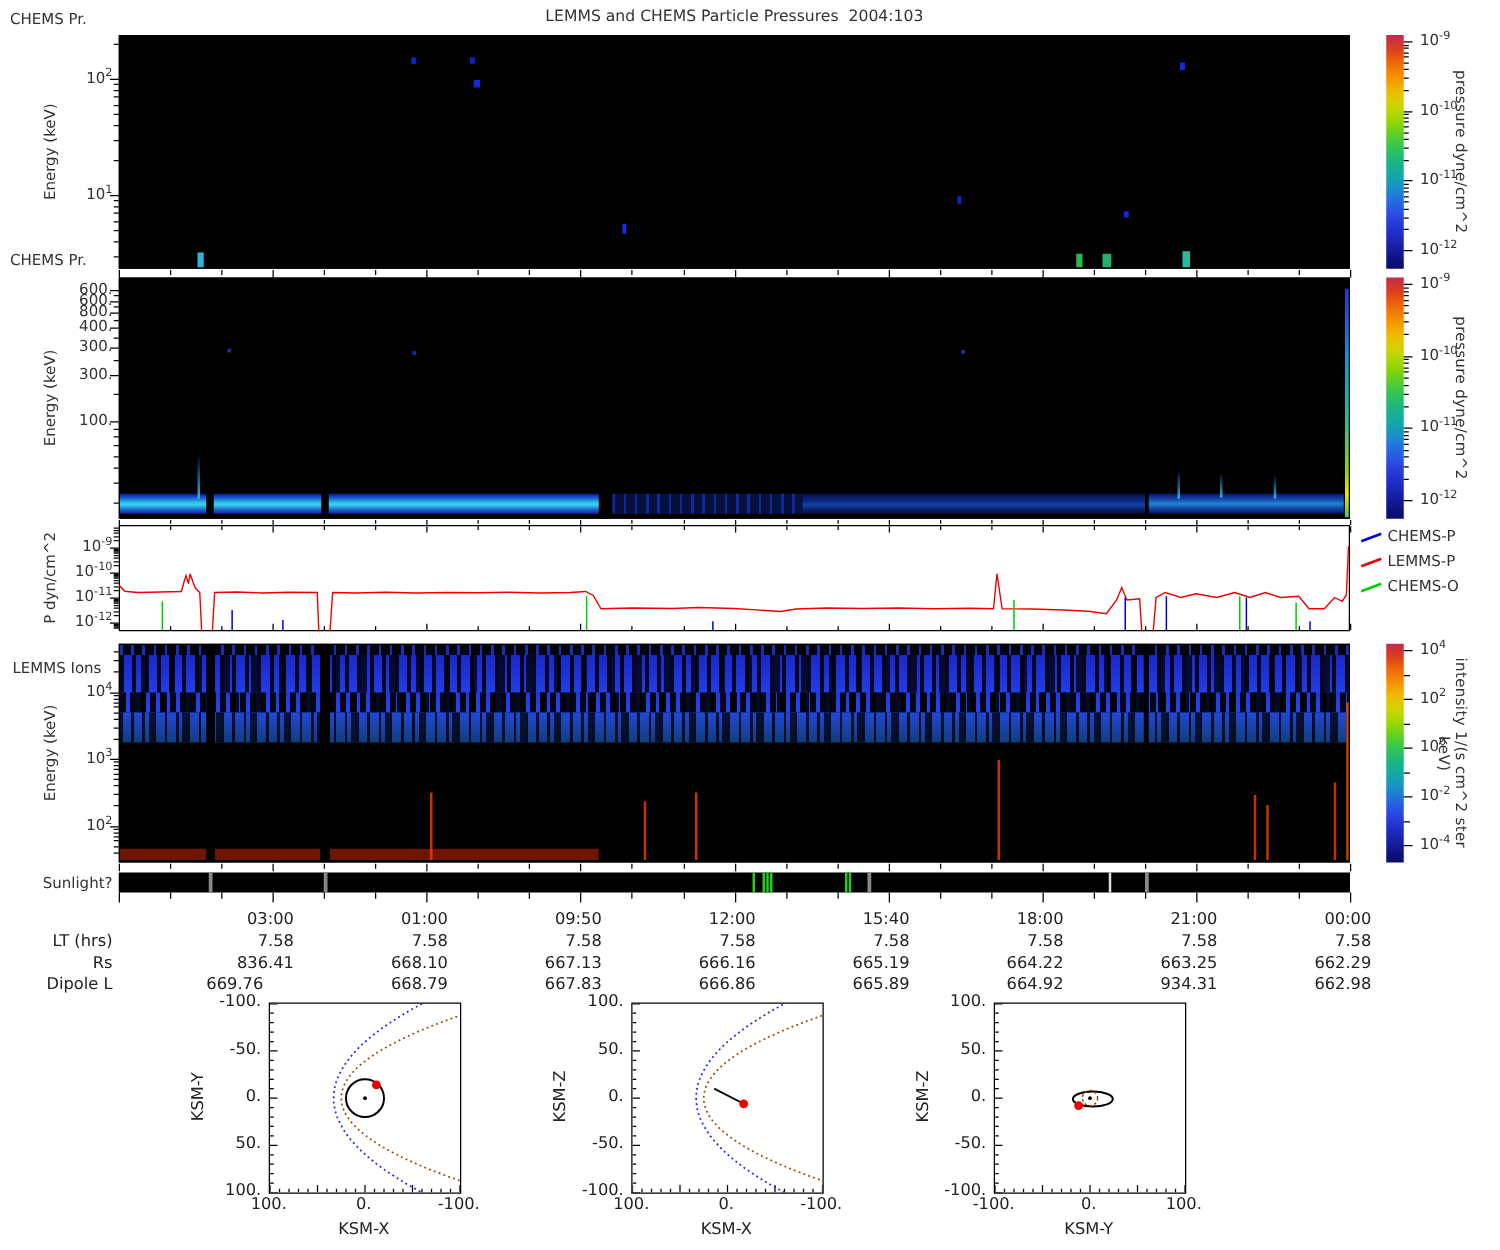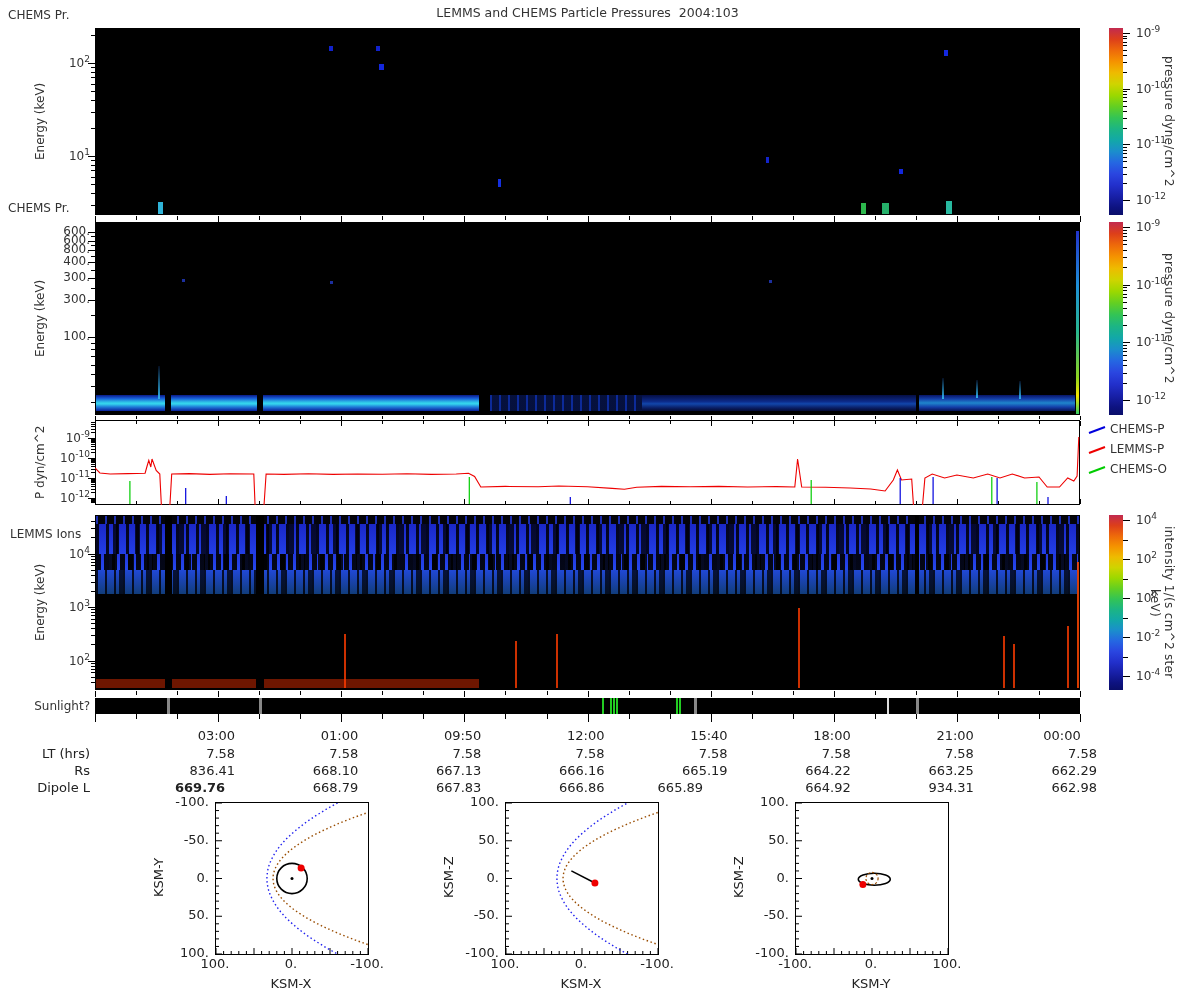--- a/index.html
+++ b/index.html
@@ -470,45 +470,45 @@
       <line x1="1" y1="10" x2="17" y2="4" stroke="#00cc00" stroke-width="2"></line>
     </svg>
     <div style="position: absolute; left: 1110px; top: 462px; font-size: 12px; color: rgb(51, 51, 51); white-space: nowrap;">CHEMS-O</div>
     <div style="position: absolute; left: 165.1px; top: 728px; width: 70px; text-align: right; font-size: 13px; color: rgb(34, 34, 34);">03:00</div>
     <div style="position: absolute; left: 288.3px; top: 728px; width: 70px; text-align: right; font-size: 13px; color: rgb(34, 34, 34);">01:00</div>
     <div style="position: absolute; left: 411.4px; top: 728px; width: 70px; text-align: right; font-size: 13px; color: rgb(34, 34, 34);">09:50</div>
     <div style="position: absolute; left: 534.5px; top: 728px; width: 70px; text-align: right; font-size: 13px; color: rgb(34, 34, 34);">12:00</div>
     <div style="position: absolute; left: 657.6px; top: 728px; width: 70px; text-align: right; font-size: 13px; color: rgb(34, 34, 34);">15:40</div>
     <div style="position: absolute; left: 780.8px; top: 728px; width: 70px; text-align: right; font-size: 13px; color: rgb(34, 34, 34);">18:00</div>
     <div style="position: absolute; left: 903.9px; top: 728px; width: 70px; text-align: right; font-size: 13px; color: rgb(34, 34, 34);">21:00</div>
-    <div style="position: absolute; left: 1027px; top: 728px; width: 70px; text-align: center; font-size: 13px; color: rgb(34, 34, 34);">00:00</div>
+    <div style="position: absolute; left: 1027px; top: 728px; width: 70px; text-align: right; font-size: 13px; color: rgb(34, 34, 34);">00:00</div>
     <div style="position: absolute; left: 10px; top: 746px; width: 80px; text-align: right; font-size: 13px; color: rgb(34, 34, 34);">LT (hrs)</div>
     <div style="position: absolute; left: 165.1px; top: 746px; width: 70px; text-align: right; font-size: 13px; color: rgb(34, 34, 34);">7.58</div>
     <div style="position: absolute; left: 288.3px; top: 746px; width: 70px; text-align: right; font-size: 13px; color: rgb(34, 34, 34);">7.58</div>
     <div style="position: absolute; left: 411.4px; top: 746px; width: 70px; text-align: right; font-size: 13px; color: rgb(34, 34, 34);">7.58</div>
     <div style="position: absolute; left: 534.5px; top: 746px; width: 70px; text-align: right; font-size: 13px; color: rgb(34, 34, 34);">7.58</div>
     <div style="position: absolute; left: 657.6px; top: 746px; width: 70px; text-align: right; font-size: 13px; color: rgb(34, 34, 34);">7.58</div>
     <div style="position: absolute; left: 780.8px; top: 746px; width: 70px; text-align: right; font-size: 13px; color: rgb(34, 34, 34);">7.58</div>
     <div style="position: absolute; left: 903.9px; top: 746px; width: 70px; text-align: right; font-size: 13px; color: rgb(34, 34, 34);">7.58</div>
     <div style="position: absolute; left: 1027px; top: 746px; width: 70px; text-align: right; font-size: 13px; color: rgb(34, 34, 34);">7.58</div>
     <div style="position: absolute; left: 10px; top: 763px; width: 80px; text-align: right; font-size: 13px; color: rgb(34, 34, 34);">Rs</div>
     <div style="position: absolute; left: 165.1px; top: 763px; width: 70px; text-align: right; font-size: 13px; color: rgb(34, 34, 34);">836.41</div>
     <div style="position: absolute; left: 288.3px; top: 763px; width: 70px; text-align: right; font-size: 13px; color: rgb(34, 34, 34);">668.10</div>
     <div style="position: absolute; left: 411.4px; top: 763px; width: 70px; text-align: right; font-size: 13px; color: rgb(34, 34, 34);">667.13</div>
     <div style="position: absolute; left: 534.5px; top: 763px; width: 70px; text-align: right; font-size: 13px; color: rgb(34, 34, 34);">666.16</div>
     <div style="position: absolute; left: 657.6px; top: 763px; width: 70px; text-align: right; font-size: 13px; color: rgb(34, 34, 34);">665.19</div>
     <div style="position: absolute; left: 780.8px; top: 763px; width: 70px; text-align: right; font-size: 13px; color: rgb(34, 34, 34);">664.22</div>
     <div style="position: absolute; left: 903.9px; top: 763px; width: 70px; text-align: right; font-size: 13px; color: rgb(34, 34, 34);">663.25</div>
     <div style="position: absolute; left: 1027px; top: 763px; width: 70px; text-align: right; font-size: 13px; color: rgb(34, 34, 34);">662.29</div>
     <div style="position: absolute; left: 10px; top: 780px; width: 80px; text-align: right; font-size: 13px; color: rgb(34, 34, 34);">Dipole L</div>
-    <div style="position: absolute; left: 165.1px; top: 780px; width: 70px; text-align: center; font-size: 13px; color: rgb(34, 34, 34); font-weight: bold;">669.76</div>
+    <div style="position: absolute; left: 165.1px; top: 780px; width: 70px; text-align: left; font-size: 13px; color: rgb(34, 34, 34);">669.76</div>
     <div style="position: absolute; left: 288.3px; top: 780px; width: 70px; text-align: right; font-size: 13px; color: rgb(34, 34, 34);">668.79</div>
     <div style="position: absolute; left: 411.4px; top: 780px; width: 70px; text-align: right; font-size: 13px; color: rgb(34, 34, 34);">667.83</div>
     <div style="position: absolute; left: 534.5px; top: 780px; width: 70px; text-align: right; font-size: 13px; color: rgb(34, 34, 34);">666.86</div>
-    <div style="position: absolute; left: 657.6px; top: 780px; width: 70px; font-size: 13px; color: rgb(34, 34, 34);">665.89</div>
+    <div style="position: absolute; left: 657.6px; top: 780px; width: 70px; text-align: right; font-size: 13px; color: rgb(34, 34, 34);">665.89</div>
     <div style="position: absolute; left: 780.8px; top: 780px; width: 70px; text-align: right; font-size: 13px; color: rgb(34, 34, 34);">664.92</div>
     <div style="position: absolute; left: 903.9px; top: 780px; width: 70px; text-align: right; font-size: 13px; color: rgb(34, 34, 34);">934.31</div>
     <div style="position: absolute; left: 1027px; top: 780px; width: 70px; text-align: right; font-size: 13px; color: rgb(34, 34, 34);">662.98</div>
     <div style="position: absolute; left: 215px; top: 802px; width: 152px; height: 151px; border: 1px solid rgb(0, 0, 0); background: rgb(255, 255, 255);">
       <svg width="152" height="151" style="position:absolute;left:0;top:0;">
         <line x1="152" y1="151" x2="152" y2="145" stroke="#000" stroke-width="1"></line>
         <line x1="0" y1="0" x2="6" y2="0" stroke="#000" stroke-width="1"></line>
         <line x1="144.4" y1="151" x2="144.4" y2="148" stroke="#000" stroke-width="1"></line>
         <line x1="0" y1="7.550000000000001" x2="3" y2="7.550000000000001" stroke="#000" stroke-width="1"></line>
         <line x1="136.8" y1="151" x2="136.8" y2="148" stroke="#000" stroke-width="1"></line>

